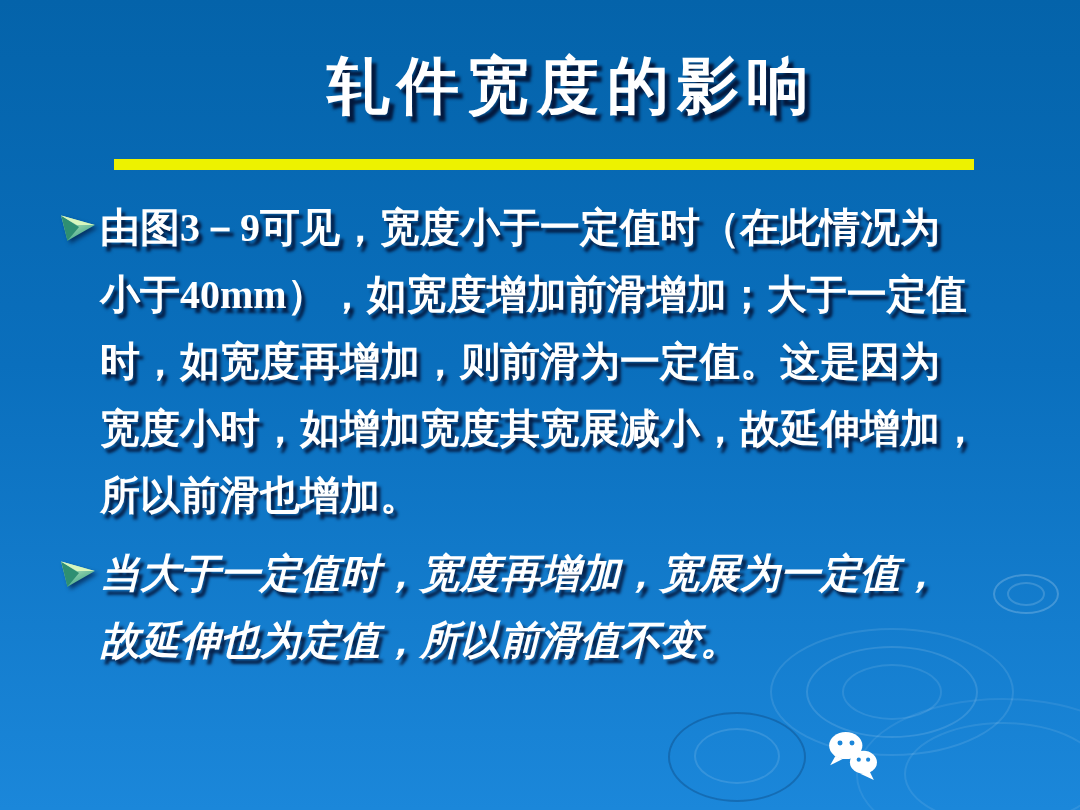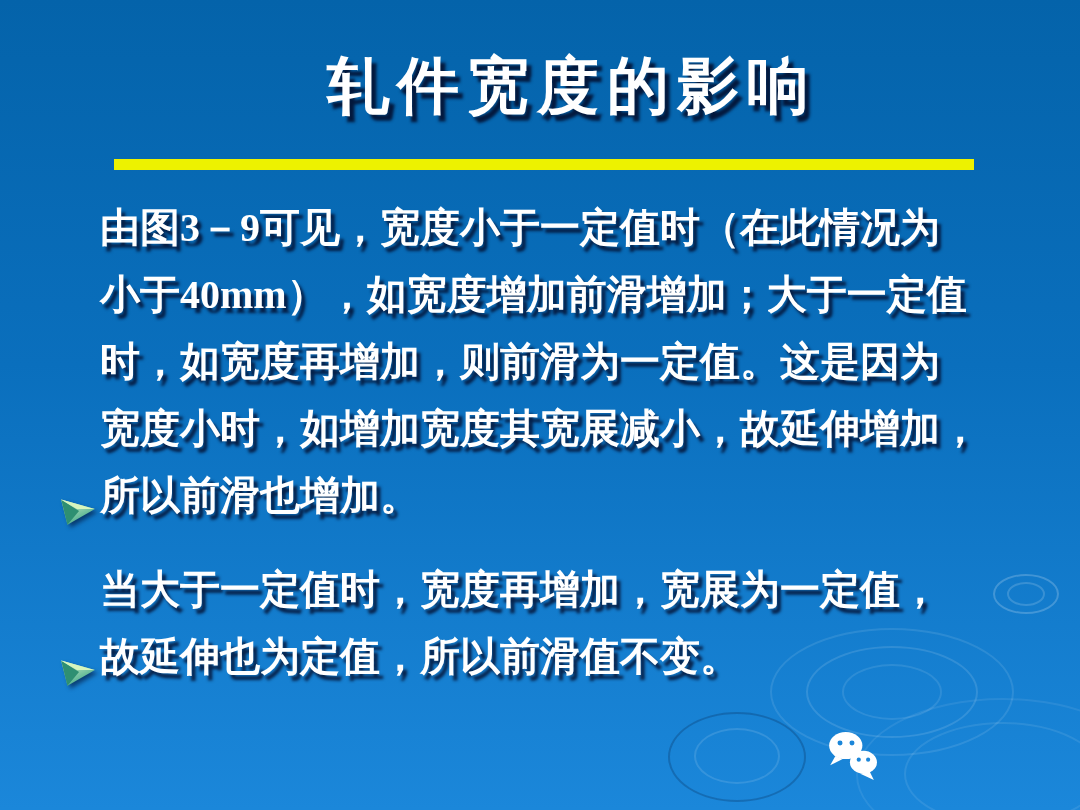--- a/index.html
+++ b/index.html
@@ -36,24 +36,24 @@
     left:114px; top:159px;
     width:860px; height:11px;
     background:#edf200;
   }
 
   
   .bullet {
     position:absolute;
     left:56px;
     display:flex;
-    align-items:flex-end;
+    align-items:flex-start;
   }
   .bullet-1 { top:194px; }
-  .bullet-2 { top:556px; }
+  .bullet-2 { top:540px;font-style:italic; }
   .arrow {
     flex:0 0 44px;
     margin-top:13px;
     filter:drop-shadow(3px 3px 2px rgba(0,10,40,.55));
   }
   .bullet-text {
     width:920px;
     font-size:40px;
     font-weight:bold;
     line-height:67px;

